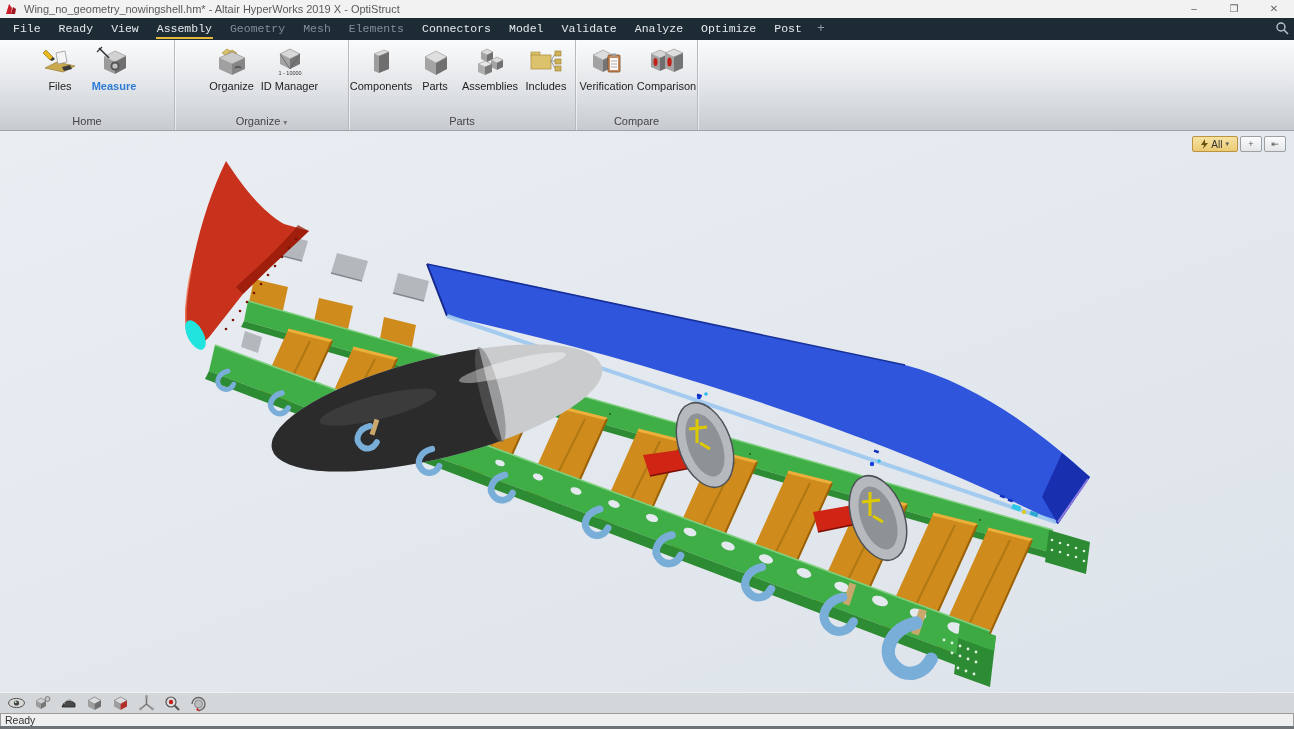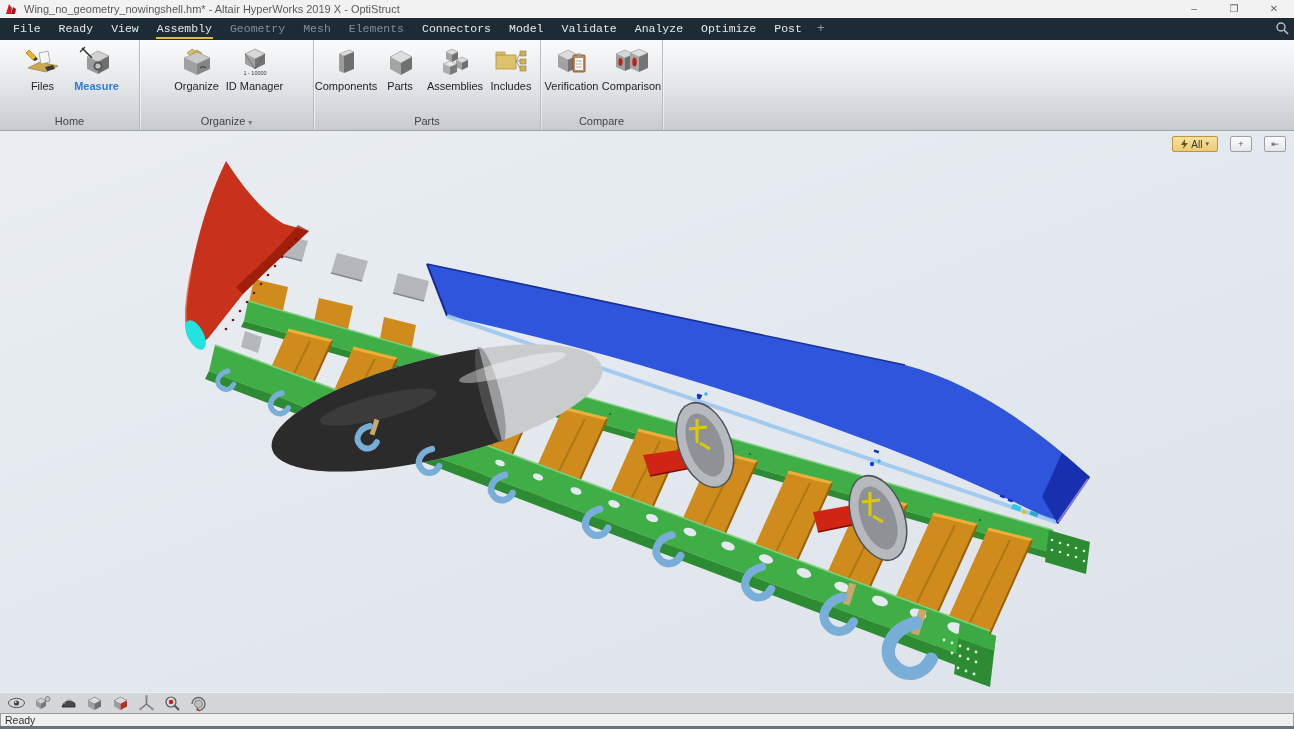--- a/index.html
+++ b/index.html
@@ -32,21 +32,21 @@
     padding-top:5px;}
   .rbtn{width:54px;display:flex;flex-direction:column;align-items:center;}
   .rbtn svg{display:block;}
   .rlabel{font-size:11px;color:#222;margin-top:3px;white-space:nowrap;}
   .rlabel.accent{color:var(--accent_label,#2e7bd6);font-weight:bold;}
   .glabel{position:absolute;bottom:3px;left:0;right:0;text-align:center;font-size:11px;color:#444;}
   .glabel .caret{font-size:8px;color:#777;}
   
   #viewport{position:absolute;left:0;top:131px;width:1294px;height:561px;
     background:linear-gradient(160deg,#eaeef3,#dde3ea);}
-  #vp-controls{position:absolute;right:8px;top:5px;display:flex;align-items:center;gap:12px;}
+  #vp-controls{position:absolute;right:8px;top:5px;display:flex;align-items:center;gap:2px;}
   #entity-btn{height:14px;display:flex;align-items:center;gap:3px;padding:0 8px;
     background:linear-gradient(var(--entity_button_bg,#f6e2a2),#ecca74);
     border:1px solid #bb9440;border-radius:2px;font-size:10px;color:#333;}
   #entity-btn .caret{font-size:7px;color:#555;}
   .minibtn{height:14px;min-width:14px;padding:0 3px;background:linear-gradient(#fcfcfc,#e4e6e8);
     border:1px solid #9aa0a6;border-radius:2px;font-size:9px;color:#555;line-height:14px;text-align:center;}
   
   #display-bar{position:absolute;left:0;top:692px;width:1294px;height:21px;background:#d3d7da;
     border-top:1px solid #eef0f2;display:flex;align-items:center;padding-left:3px;box-sizing:border-box;}
   .dbtn{width:26px;height:20px;display:flex;align-items:center;justify-content:center;}
@@ -97,21 +97,21 @@
   <span class="mitem">Post</span>
   <span class="mitem plus">+</span>
   <svg id="menu-search" width="14" height="14">
     <circle cx="6" cy="6" r="4" fill="none" stroke="#b8c4cc" stroke-width="1.4"></circle>
     <line x1="9" y1="9" x2="13" y2="13" stroke="#b8c4cc" stroke-width="1.6"></line>
   </svg>
 </div>
 
 <div id="ribbon">
 
-  <div class="rgroup" style="width:140px">
+  <div class="rgroup" style="width:175px">
     <div class="rbtn">
       <svg width="38" height="32">
         <path d="M4,23 L16,17 L34,21 L22,27 Z" fill="#c9a94f" stroke="#9a7d30" stroke-width="0.7"></path>
         <path d="M15,8 L24,6 L26,17 L17,19 Z" fill="#f5f5f5" stroke="#9a9a9a" stroke-width="0.8"></path>
         <path d="M5,5 L12,12 L9,15 L2,8 Z" fill="#e8b820" stroke="#8a6a10" stroke-width="0.6"></path>
         <path d="M12,12 L14,14 L11,16 L9,15 Z" fill="#3a3a3a"></path>
         <path d="M21,22 L29,20 L31,24 L23,26 Z" fill="#3b3b3b"></path>
       </svg>
       <div class="rlabel">Files</div>
     </div>

